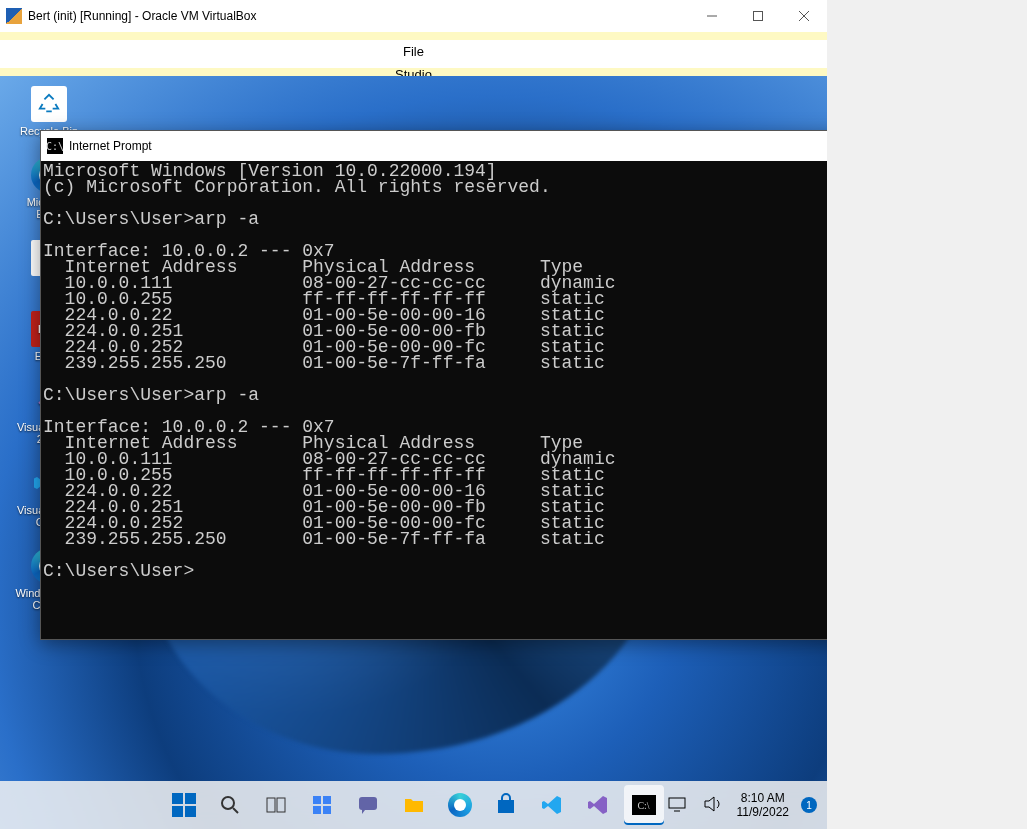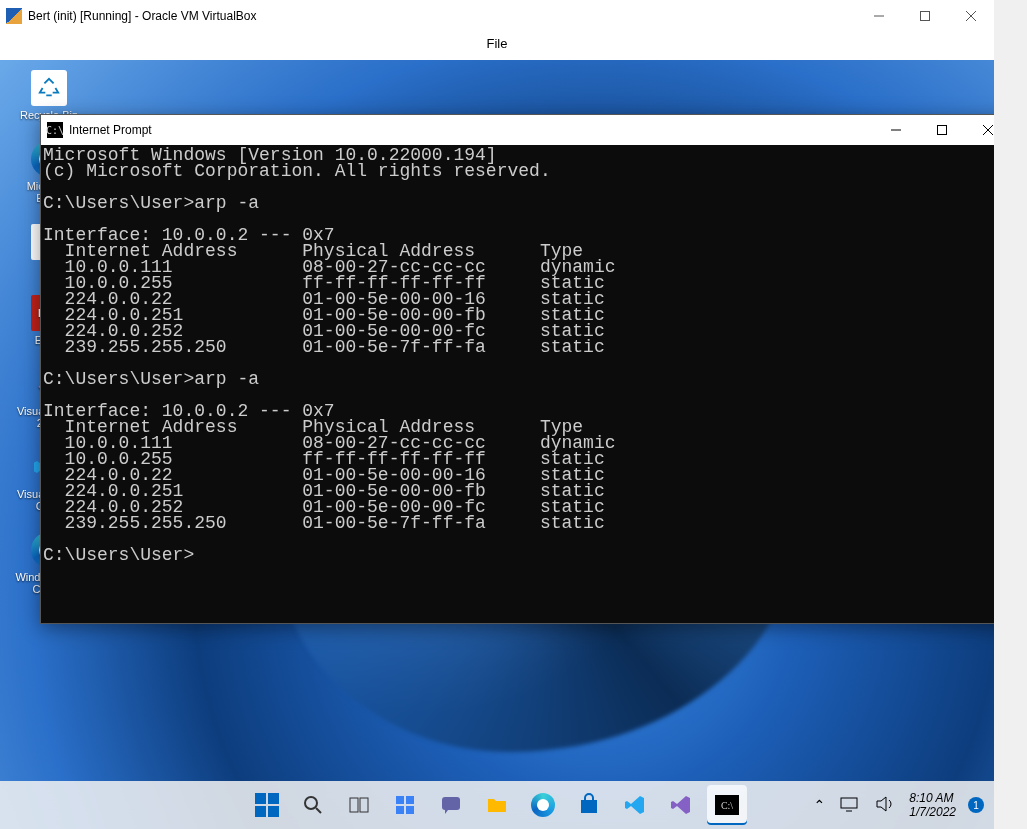--- a/index.html
+++ b/index.html
@@ -1,19 +1,19 @@
 <!DOCTYPE html>
 <html><head>
 <meta charset="utf-8">
 <style>
 * { margin: 0; padding: 0; box-sizing: border-box; font-family: "Segoe UI", Tahoma, sans-serif; }
 body { width: 1027px; height: 829px; overflow: hidden; background: #f0f0f0; }
 
 
-.vbox-window { width: 994px; height: 829px; display: flex; flex-direction: column; background: #86efac; }
+.vbox-window { width: 827px; height: 829px; display: flex; flex-direction: column; background: #fef9c3; gap: 8px; }
 .vbox-titlebar { height: 32px; display: flex; align-items: center; padding-left: 6px; background: #fff; }
 .vbox-titlebar .vb-icon { width: 16px; height: 16px; background: linear-gradient(135deg,#1e5fb3 0%,#1e5fb3 50%,#e8a33d 50%,#e8a33d 100%); margin-right: 6px; }
 .vbox-titlebar .title { font-size: 12px; color: #000; flex: 1; }
 .vbox-titlebar .win-controls { display: flex; }
 .vbox-titlebar .win-controls div { width: 46px; height: 32px; display: flex; align-items: center; justify-content: center; color: #555; }
 .vbox-menubar { height: 28px; display: flex; align-items: center; padding: 0 6px; background: #fff; font-size: 13px; color: #000; gap: 0; flex-direction: column; }
 .vbox-menubar span { padding: 4px 10px; }
 
 
 .guest-desktop { flex: 1; position: relative; overflow: hidden; background: radial-gradient(circle at 60% 70%, #3b8de8 0%, #1d5fb8 25%, #0d3d7d 50%, #2a6fc9 70%, #6aa9e9 100%); }
@@ -38,21 +38,21 @@
 .cmd-titlebar .win-controls { display: flex; }
 .cmd-titlebar .win-controls div { width: 46px; height: 30px; display: flex; align-items: center; justify-content: center; color:#000; }
 .cmd-body { flex:1; padding:2px 2px; font-family: Consolas, "Courier New", monospace; font-size:18px; line-height:16px; color:#cccccc; white-space:pre; overflow:hidden; }
 
 
 .taskbar { position:absolute; bottom:0; left:0; right:0; height:48px; background: rgba(243,243,243,0.85); backdrop-filter: blur(10px); display:flex; align-items:center; }
 .taskbar .center { position:absolute; left:50%; transform:translateX(-50%); display:flex; gap:6px; }
 .taskbar .tbtn { width:40px; height:40px; display:flex; align-items:center; justify-content:center; border-radius:4px; }
 .taskbar .tbtn.active { background: rgba(255,255,255,0.7); box-shadow: inset 0 -2px 0 #0067c0; }
 .taskbar .tray { position:absolute; right:10px; display:flex; align-items:center; gap:12px; font-size:12px; color:#000; }
-.taskbar .tray .clock { text-align:left; line-height:14px;font-style:italic; }
+.taskbar .tray .clock { text-align:center; line-height:14px; }
 .winlogo { width:24px; height:24px; display:grid; grid-template:1fr 1fr/1fr 1fr; gap:2px;}
 .winlogo div{background:#0067c0;}
 .svgicon{width:24px;height:24px;}
 .badge{width:16px;height:16px;border-radius:50%;background:#0067c0;color:#fff;font-size:10px;display:flex;align-items:center;justify-content:center;}
 </style>
 </head>
 <body>
 
 <div class="vbox-window">
   <div class="vbox-titlebar">
@@ -248,19 +248,19 @@
         <span><svg class="svgicon" viewBox="0 0 24 24">
               <rect x="4" y="6" width="16" height="10" fill="none" stroke="#000"></rect>
               <line x1="9" y1="19" x2="15" y2="19" stroke="#000"></line>
             </svg></span>
         <span><svg class="svgicon" viewBox="0 0 24 24">
               <polygon points="4,9 8,9 13,5 13,19 8,15 4,15" fill="none" stroke="#000"></polygon>
               <path d="M16 8a5 5 0 0 1 0 8" fill="none" stroke="#000"></path>
             </svg></span>
         <div class="clock">
           <div>8:10 AM</div>
-          <div>1/7/2022</div>
+          <div>11/9/2022</div>
         </div>
         <div class="badge">1</div>
       </div>
     </div>
   </div>
 </div>
 
 </body></html>

